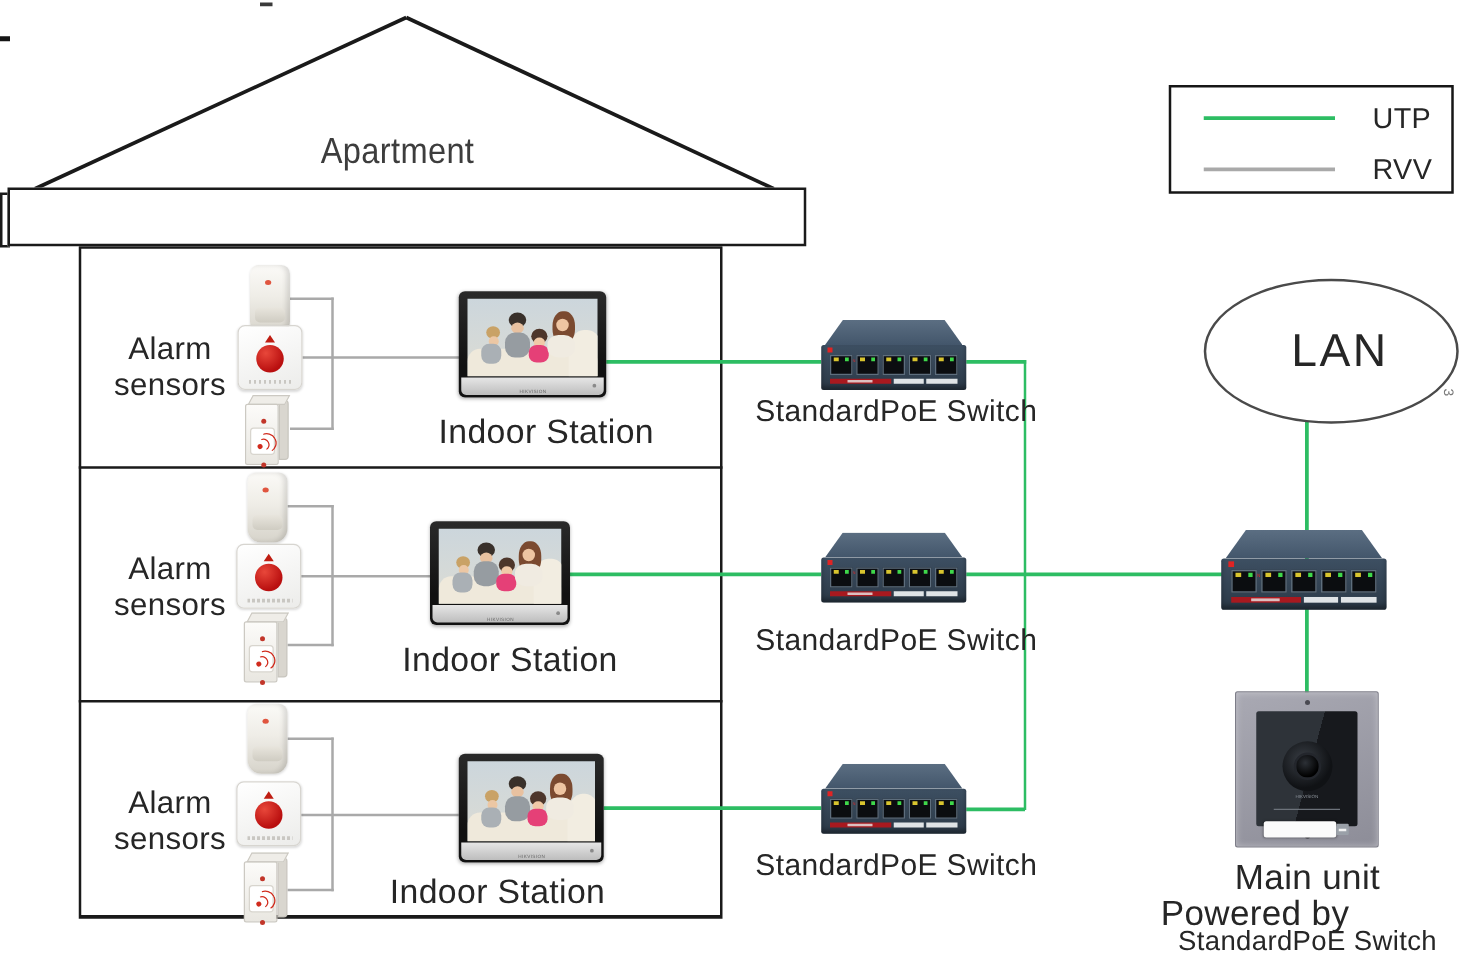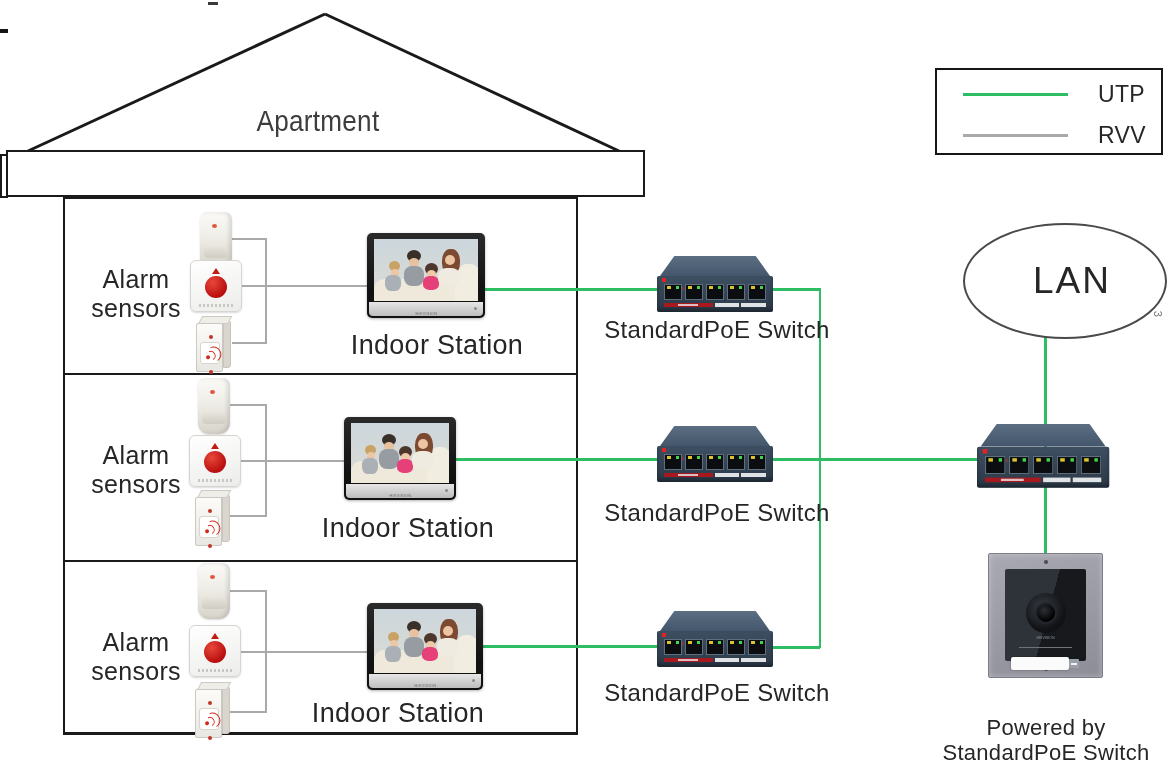--- a/index.html
+++ b/index.html
@@ -433,16 +433,17 @@
           <i></i>
         </div>
       <div class="mu-brand">HIKVISION</div>
       <div class="mu-line"></div>
       <div class="mu-btnbar"></div>
       <div class="mu-btn">
           <i></i>
         </div>
     </div>
   </div>
-  <div class="abs lbl ctr" style="left:1046px;top:715px;font-size:22px">Powered by</div>
+  <div class="abs lbl ctr" style="left:1046px;top:686px;font-size:28px">Main unit</div>
+  <div class="abs lbl ctr" style="left:1004px;top:715px;font-size:28px">Powered by</div>
   <div class="abs lbl ctr" style="left:1046px;top:740px;font-size:22px">StandardPoE Switch</div>
 
 </div>
 
 </body></html>

